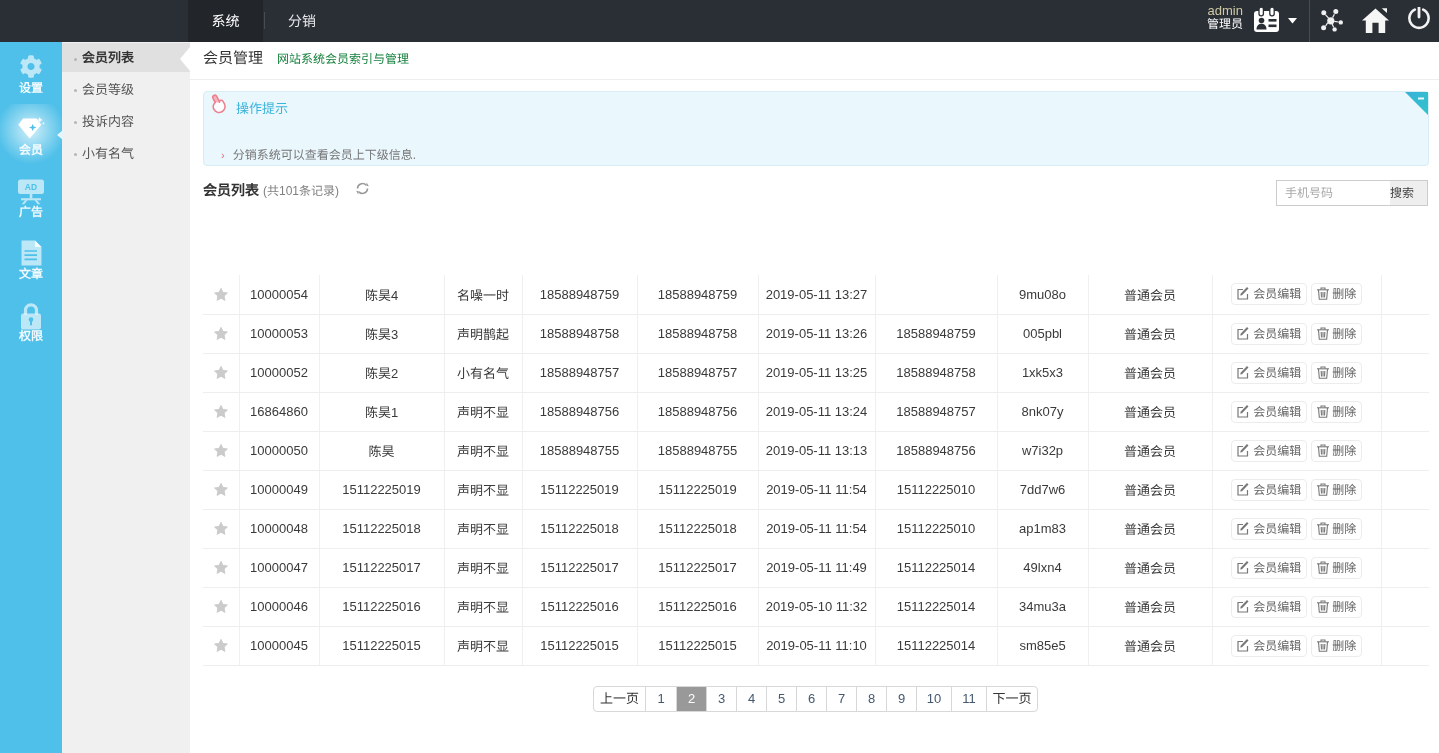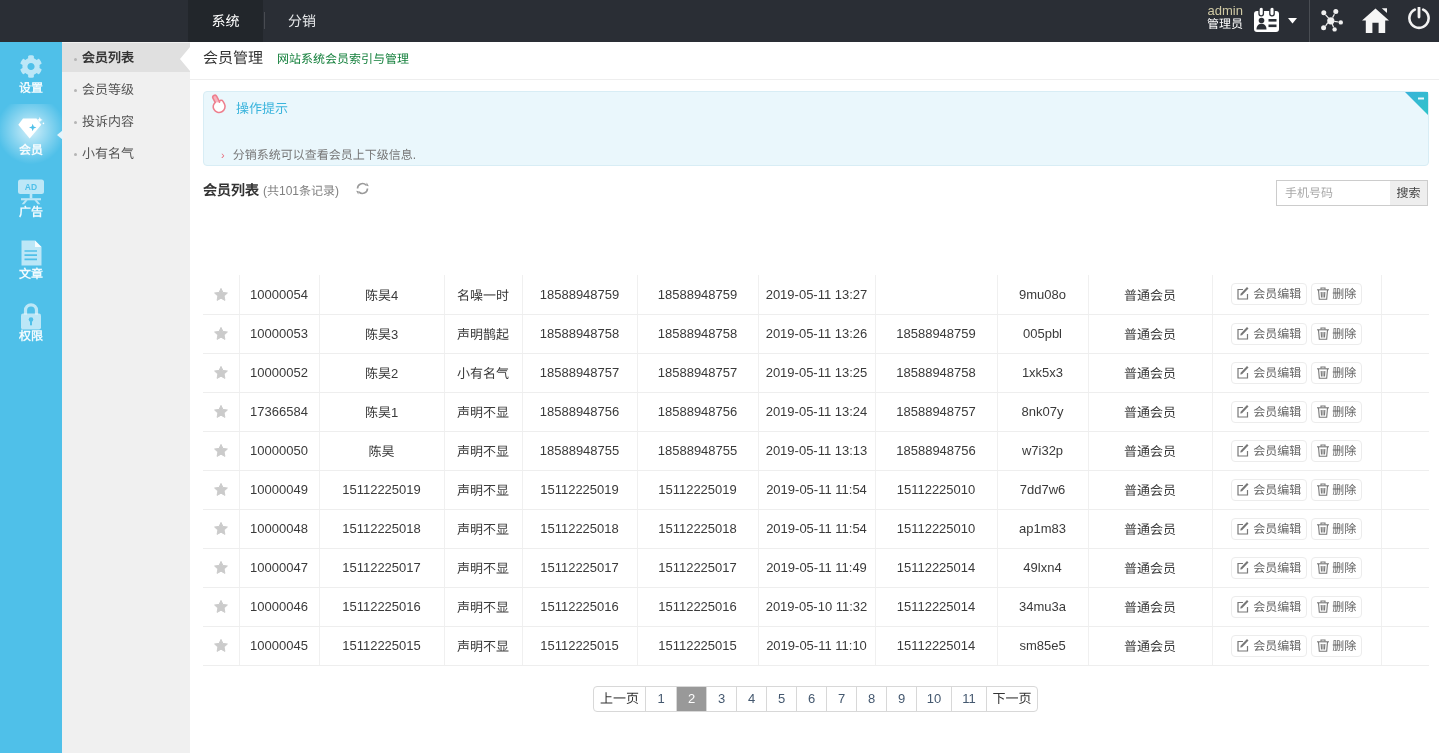--- a/index.html
+++ b/index.html
@@ -44,21 +44,21 @@
 .infobox .li{position:absolute;left:17px;font-size:12px;color:#777;}
 .infobox .li b{color:#e86c7c;font-weight:normal;font-size:11px;margin-right:8px;}
 .fold{position:absolute;right:0px;top:0px;}
 
 .lh1{position:absolute;left:13px;top:137px;font-size:14px;font-weight:bold;color:#333;}
 .lh2{position:absolute;left:73px;top:139px;font-size:12px;color:#808080;}
 .refr{position:absolute;left:166px;top:140px;}
 .search{position:absolute;left:1086px;top:138px;height:26px;}
 .search input{width:118px;height:26px;border:1px solid #ccc;font-size:12px;color:#444;padding:0 8px;vertical-align:top;background:#fff;outline:none;font-family:"Liberation Sans",sans-serif;}
 .search input::placeholder{color:#a9a9a9;}
-.search .btn{display:inline-block;width:38px;height:26px;background:#eee;border:1px solid #ccc;border-left:none;font-size:12px;color:#444;text-align:center;line-height:24px;vertical-align:top;margin-left:-4px;}
+.search .btn{display:inline-block;width:38px;height:26px;background:#eee;border:1px solid #ccc;border-left:none;font-size:12px;color:#444;text-align:left;line-height:24px;vertical-align:top;margin-left:-4px;}
 
 table{border-collapse:collapse;table-layout:fixed;}
 .thead{position:absolute;left:13px;top:168px;width:1226px;}
 .thead td{background:#f2f2f2;height:34px;border-right:1px solid #e4e4e4;font-size:13px;font-weight:bold;color:#333;text-align:center;}
 .thead td:last-child{border-right:none;}
 .btnrow{position:absolute;left:13px;top:202px;width:1226px;height:37px;border-bottom:1px solid #ececec;background:#fff;}
 .abtn{position:absolute;top:8px;height:22px;line-height:20px;border:1px solid #2aa4d4;border-radius:4px;color:#1e9ed6;font-size:12.5px;padding:0 3px;background:#fff;white-space:nowrap;}
 .btnsep{position:absolute;left:89px;top:6px;height:25px;border-left:1px dashed #ccc;}
 .tbody{position:absolute;left:13px;top:233px;width:1226px;}
 .tbody td{height:39px;border-right:1px solid #f0f0f0;border-bottom:1px solid #eee;font-size:13px;color:#3a3a3a;text-align:center;}
@@ -320,21 +320,21 @@
                   <line x1="6" y1="5" x2="6" y2="10.5"></line>
                   <line x1="7.8" y1="5" x2="7.5" y2="10.5"></line>
                 </g>
               </svg> 删除</span></td>
           <td>&nbsp;</td>
         </tr>
 <tr>
           <td style="width:36px"><svg width="14" height="13" viewBox="0 0 14 13" style="vertical-align:-2px">
               <path d="M7 0.4 L8.9 4.4 L13.4 5 L10.1 8 L10.9 12.4 L7 10.2 L3.1 12.4 L3.9 8 L0.6 5 L5.1 4.4 Z" fill="#cbcbcb" stroke="#cbcbcb" stroke-width="1" stroke-linejoin="round"></path>
             </svg></td>
-          <td style="width:80px">17366584</td>
+          <td style="width:80px">16864860</td>
           <td style="width:125px">陈昊1</td>
           <td style="width:78px">声明不显</td>
           <td style="width:115px">18588948756</td>
           <td style="width:121px">18588948756</td>
           <td style="width:117px">2019-05-11 13:24</td>
           <td style="width:122px">18588948757</td>
           <td style="width:91px">8nk07y</td>
           <td style="width:124px">普通会员</td>
           <td style="width:169px"><span class="opbtn"><svg width="13" height="13" viewBox="0 0 13 13" style="vertical-align:-2px">
                 <g fill="none" stroke="#777" stroke-width="1.2">

